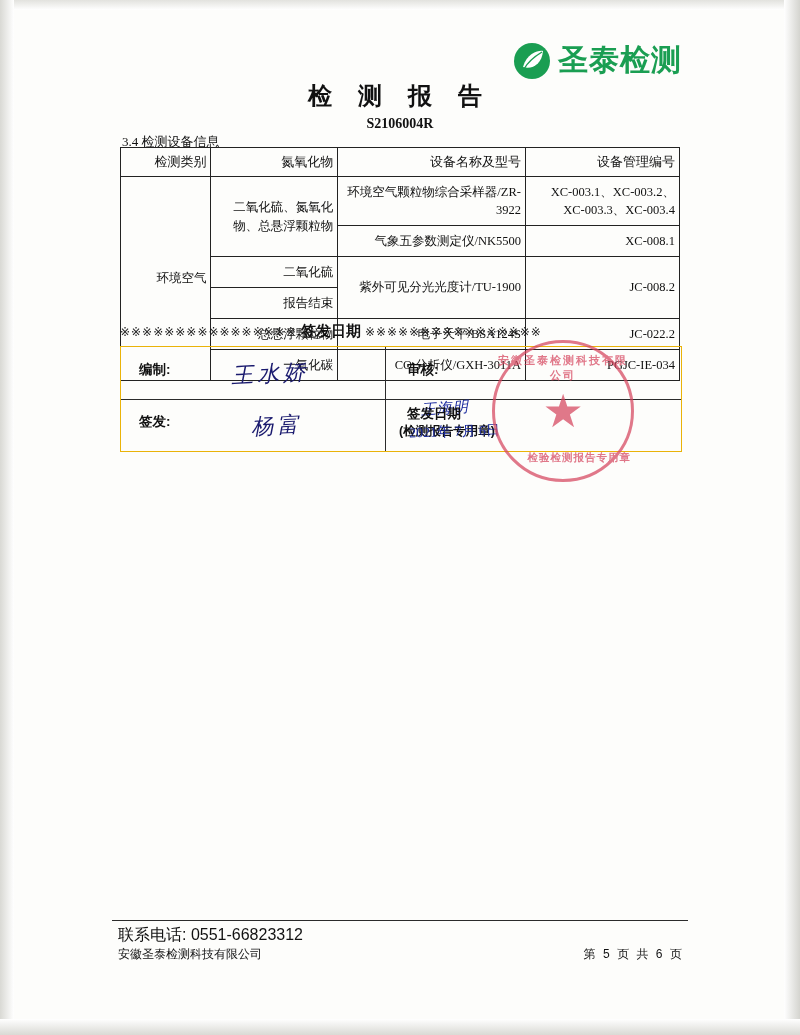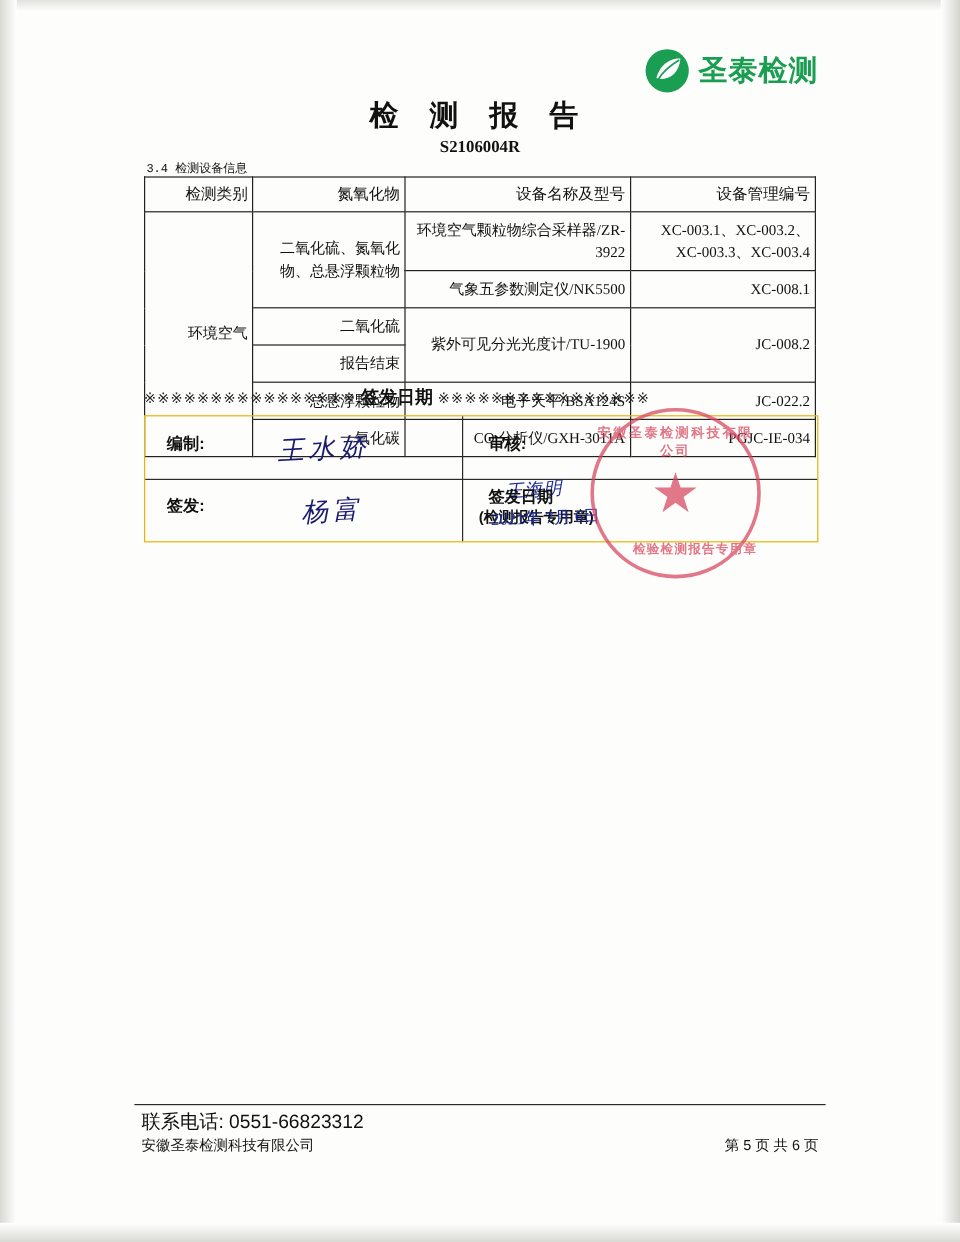--- a/index.html
+++ b/index.html
@@ -30,21 +30,21 @@
     align-items: center;
     gap: 7px;
   }
   .logo-mark {
     width: 38px;
     height: 38px;
     position: relative;
   }
   .logo-text {
     font-family: Liberation Sans, sans-serif;
-    font-size: 24px;
+    font-size: 30px;
     font-weight: bold;
     color: #1a9e52;
     letter-spacing: 1px;
     white-space: nowrap;
   }
   
   .doc-title {
     position: absolute;
     top: 80px;
     left: 0;
@@ -62,22 +62,22 @@
     width: 800px;
     text-align: center;
     font-size: 14px;
     font-weight: bold;
     font-family: "Liberation Serif", "DejaVu Serif", serif;
   }
   .section-label {
     position: absolute;
     top: 133px;
     left: 122px;
-    font-size: 10px;
-    font-family: Liberation Mono, monospace;
+    font-size: 13px;
+    font-family: Liberation Serif, serif;
   }
   
   table.equip {
     position: absolute;
     top: 147px;
     left: 120px;
     width: 560px;
     border-collapse: collapse;
     font-size: 12.5px;
     font-family: "Liberation Serif", "DejaVu Serif", serif;
@@ -250,21 +250,21 @@
     top: 946px;
     left: 118px;
     font-size: 12px;
     font-family: "Liberation Sans", sans-serif;
   }
   .footer-page {
     position: absolute;
     top: 946px;
     right: 118px;
     font-size: 12px;
-    font-family: Liberation Sans, sans-serif;
+    font-family: Liberation Mono, monospace;
   }
   
   .edge-left {
     position: absolute; top:0; left:0; width:14px; height:1035px;
     background: linear-gradient(to right, #d9d9d4, #ffffff);
   }
   .edge-right {
     position: absolute; top:0; right:0; width:16px; height:1035px;
     background: linear-gradient(to left, #d4d4cf, #ffffff);
   }

